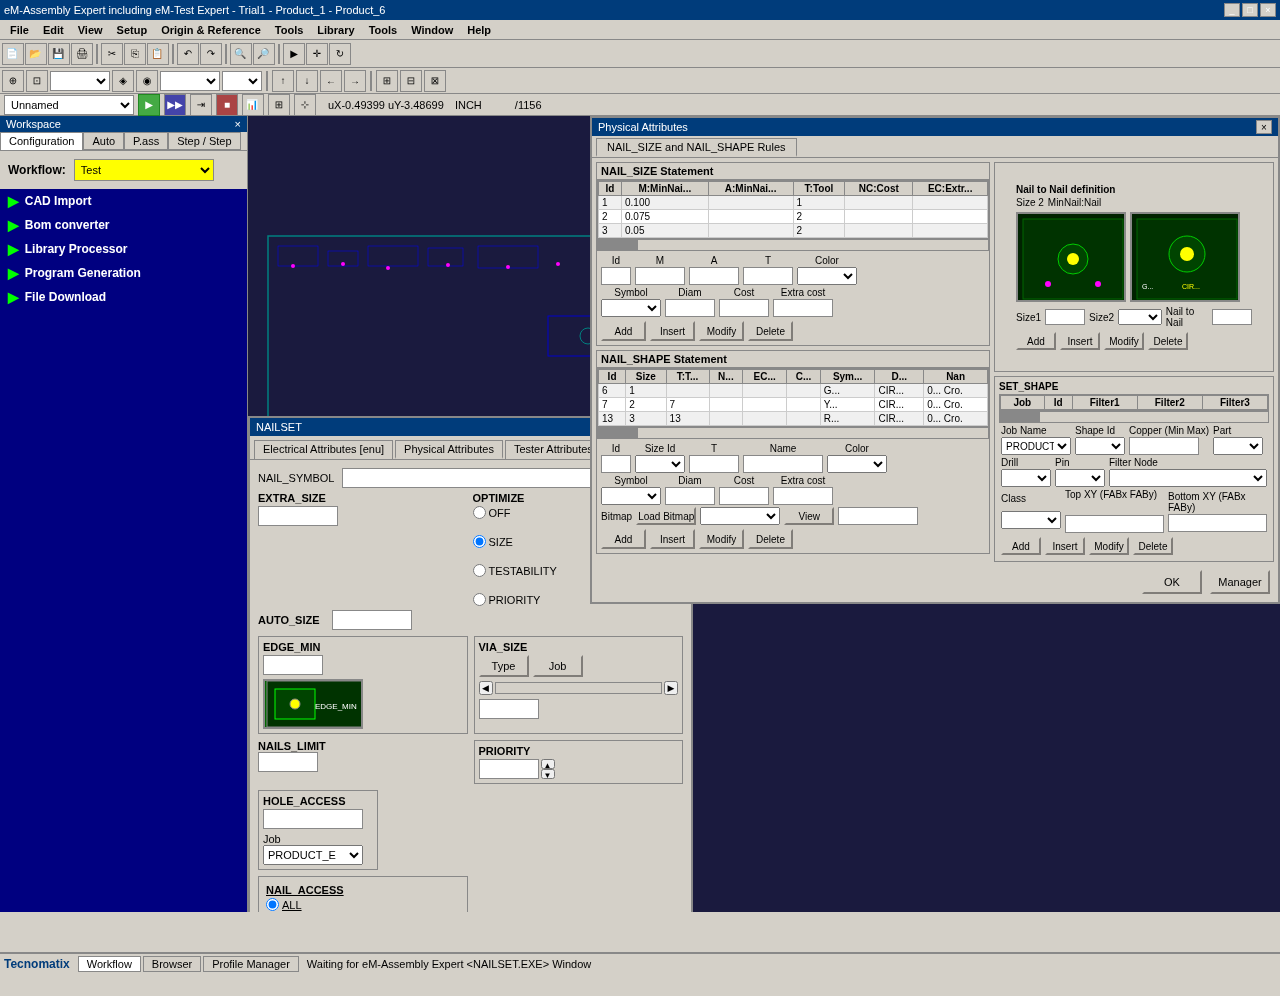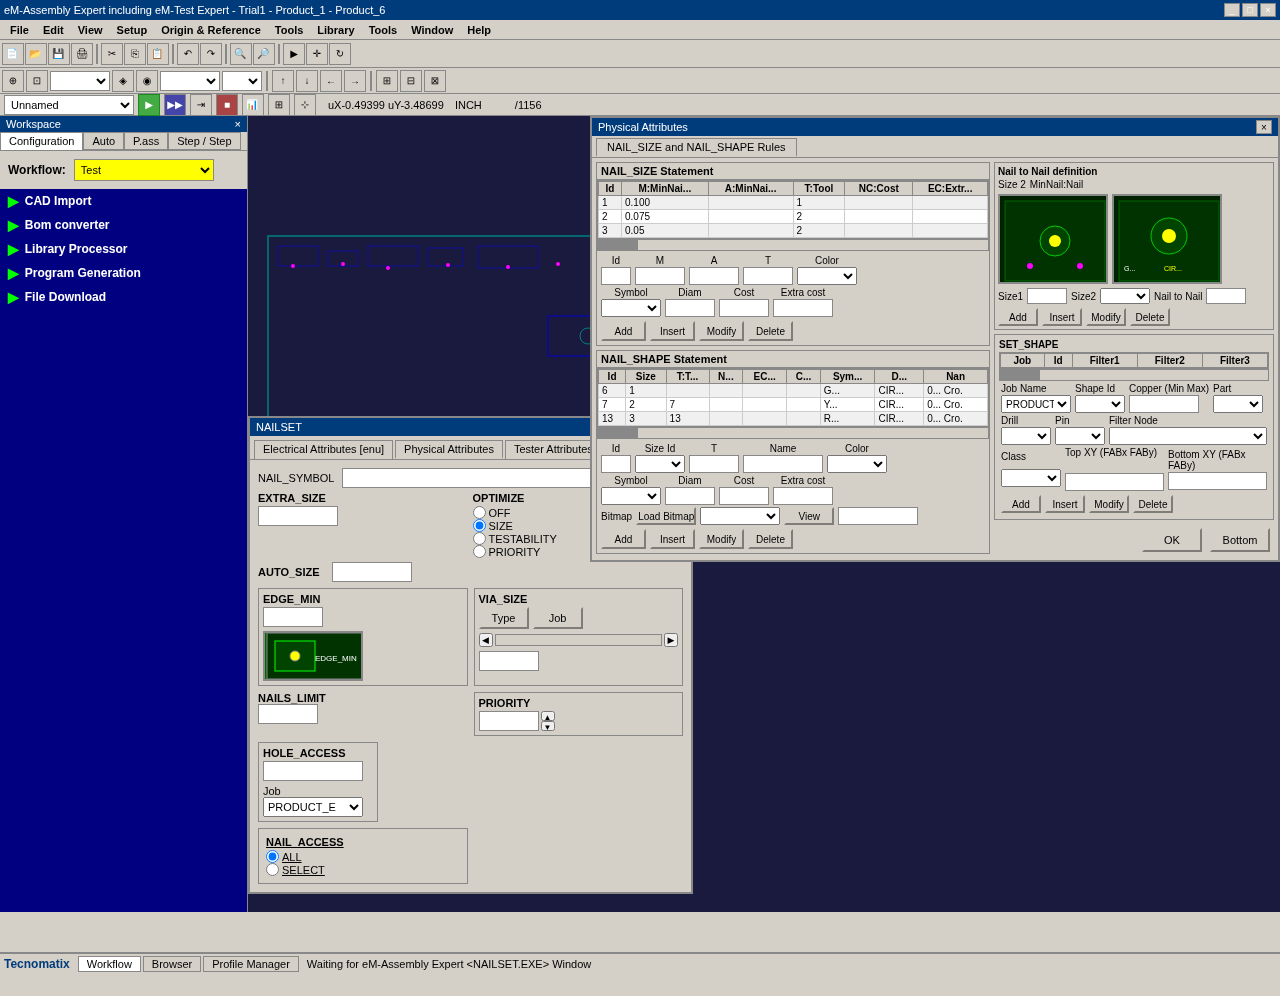--- a/index.html
+++ b/index.html
@@ -76,21 +76,21 @@
     
     
     .bottom-bar { position: absolute; bottom: 0; left: 0; right: 0; height: 44px; background: #d4d0c8; border-top: 2px solid #888; display: flex; flex-direction: column; }
     .bottom-tab { padding: 1px 8px; font-size: 11px; border: 1px solid #888; cursor: pointer; background: #d4d0c8; }
     .bottom-tab.active { background: white; }
     .bottom-brand { font-weight: bold; font-size: 12px; color: #003c7b; }
     
     select { font-size: 11px; }
     input[type="text"] { font-size: 11px; }
     
-    .radio-group { display: flex; flex-direction: column; gap: 0; }
+    .radio-group { display: flex; flex-direction: column; gap: 16px; }
     .radio-item { display: flex; align-items: center; gap: 3px; font-size: 11px; }
     .tab-item { padding: 2px 10px; font-size: 11px; cursor: pointer; border: 1px solid #888; border-bottom: none; background: #d4d0c8; margin-right: 1px; }
     .tab-item.active { background: #d4d0c8; border-bottom: 2px solid #d4d0c8; }
     
     .horiz-scroll { height: 14px; background: #d4d0c8; border: 1px solid #888; display: flex; align-items: center; overflow: hidden; }
     
     .table-scroll { overflow: auto; max-height: 80px; border: 1px solid #888; }
     
     .btn-row { display: flex; gap: 4px; margin-top: 4px; }
   </style>
@@ -612,21 +612,21 @@
                 <button class="action-btn" style="height:20px; min-width:45px; font-size:10px;">Insert</button>
                 <button class="action-btn" style="height:20px; min-width:45px; font-size:10px;">Modify</button>
                 <button class="action-btn" style="height:20px; min-width:45px; font-size:10px;">Delete</button>
               </div>
             </div>
           </div>
         </div>
 
         <div style="width:280px; display:flex; flex-direction:column; gap:4px;">
 
-          <div style="border:1px solid #888; padding:3px;">
+          <div style="border:1px solid #888; padding:21px;">
             <div style="font-size:10px; font-weight:bold; margin-bottom:2px;">Nail to Nail definition</div>
             <div style="display:flex; gap:4px; align-items:center;">
               <span style="font-size:10px;">Size 2</span>
               <span style="font-size:10px;">MinNail:Nail</span>
             </div>
 
             <div style="display:flex; gap:4px; margin-top:4px;">
               <div style="width:110px; height:90px; background:#003300; border:2px solid #888; overflow:hidden;">
                 <svg width="110" height="90">
                   <rect width="110" height="90" fill="#002200"></rect>
@@ -740,21 +740,21 @@
                 <button class="action-btn" style="height:18px; min-width:40px; font-size:10px;">Add</button>
                 <button class="action-btn" style="height:18px; min-width:40px; font-size:10px;">Insert</button>
                 <button class="action-btn" style="height:18px; min-width:40px; font-size:10px;">Modify</button>
                 <button class="action-btn" style="height:18px; min-width:40px; font-size:10px;">Delete</button>
               </div>
             </div>
           </div>
 
           <div style="display:flex; justify-content:flex-end; gap:8px; padding:4px;">
             <button class="dlg-btn" style="min-width:60px; height:24px;">OK</button>
-            <button class="dlg-btn" style="min-width:60px; height:24px;">Bottom</button>
+            <button class="dlg-btn" style="min-width:60px; height:24px;">Manager</button>
           </div>
         </div>
       </div>
     </div>
   </div>
 </div>
 
 <div class="bottom-bar">
   <div style="display:flex; align-items:center; padding:2px 4px; gap:8px;">
     <span class="bottom-brand">Tecnomatix</span>

